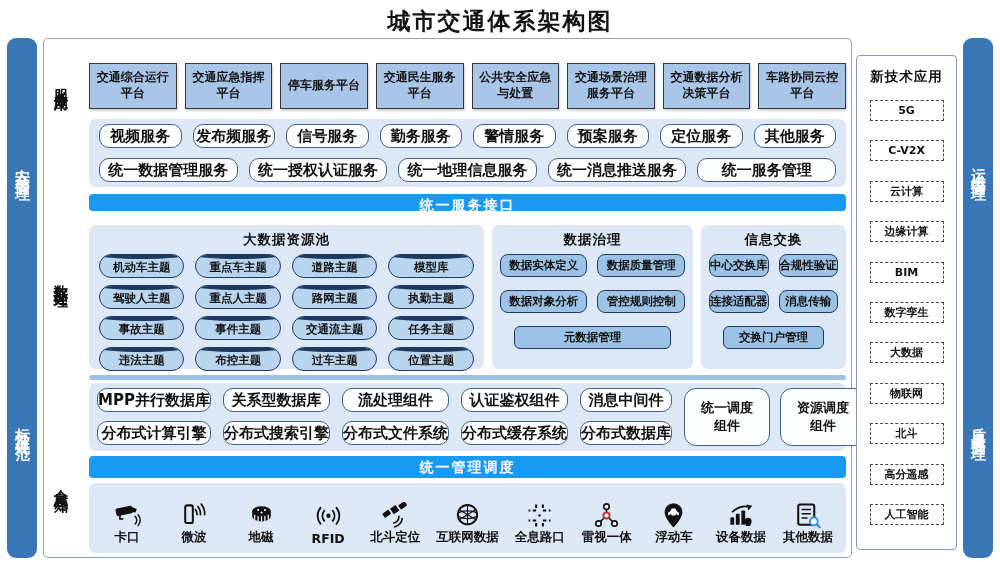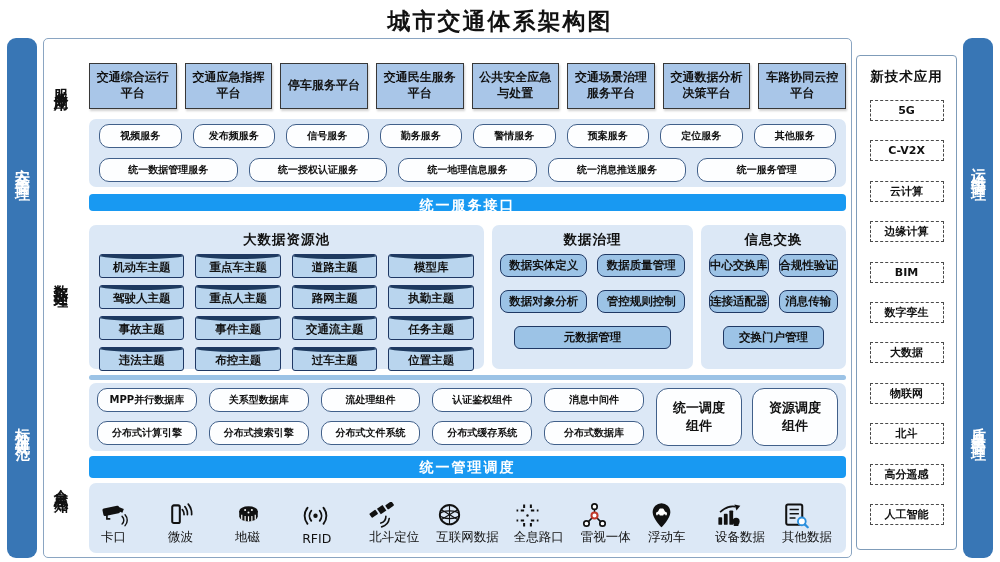--- a/index.html
+++ b/index.html
@@ -32,34 +32,34 @@
     align-items:center; justify-content:center; text-align:center;
     font-size:12px; font-weight:bold; line-height:1.3; padding:1px 5px;
     box-shadow:1px 2px 2px rgba(0,0,0,.18); }
 
   
   #panel-services { top:80px; height:68px; background:#dce8f6; border-radius:7px;
     padding:5px 10px; display:flex; flex-direction:column; justify-content:space-between; }
   .pill-row { display:flex; gap:11px; }
   .pill { flex:1; height:24px; background:#fdfeff; border:1.5px solid #41608a;
     border-radius:10px; display:flex; align-items:center; justify-content:center;
-    font-size:10px; font-weight:bold; white-space:nowrap; }
+    font-size:15px; font-weight:bold; white-space:nowrap; }
 
   .banner { background:#1899f2; border-radius:4px; color:#fff; font-weight:bold;
     font-size:14px; text-align:center; line-height:23px; height:17px; letter-spacing:2px; }
   #banner-1 { top:155px; } #banner-2 { top:417px; height:22px; line-height:22px; }
 
   
   #row-data { top:186px; height:144px; display:flex; gap:8px; }
   .panel { background:#dce8f6; border-radius:7px; padding:4px 8px; }
   .panel h3 { font-size:13.5px; text-align:center; margin:2px 0 5px; letter-spacing:1px; }
   #panel-pool { width:405px; }
   .pool-grid { display:grid; grid-template-columns:repeat(4,1fr); gap:7px 11px; padding:0 2px; }
   .cyl { position:relative; height:24px; background:#b9d5ee; border:1.5px solid #1f3864;
-    border-radius:3px; overflow:hidden; display:flex; align-items:flex-end;
+    border-radius:12px; overflow:hidden; display:flex; align-items:flex-end;
     justify-content:center; font-size:11.5px; font-weight:bold; padding-bottom:2px; }
   .cyl::before { content:""; position:absolute; top:-4px; left:-3%; width:106%; height:8px;
     background:#1e3a5f; border-radius:50%; }
   #panel-gov { width:206px; } #panel-exch { flex:1; }
   .drow { display:flex; gap:10px; margin-top:13px; }
   .drow:first-of-type { margin-top:5px; }
   .gbox { flex:1; height:23px; background:#9cc3e6; border:1.5px solid #1f3864;
     border-radius:8px; display:flex; align-items:center; justify-content:center;
     font-size:11.5px; font-weight:bold; white-space:nowrap; }
   .gbox.wide { margin:0 14px; border-radius:6px; }
@@ -71,21 +71,21 @@
     padding:5px 8px; display:flex; gap:12px; }
   #comp-grid { flex:1; display:grid; grid-template-columns:repeat(5,1fr); gap:8px 12px; }
   .sched { width:86px; height:100%; background:#fdfeff; border:1.5px solid #41608a;
     border-radius:12px; display:flex; align-items:center; justify-content:center;
     text-align:center; font-size:13px; font-weight:bold; line-height:1.35; padding:0 13px; }
   #sched-wrap { display:flex; gap:10px; }
 
   
   #panel-percep { top:444px; height:70px; background:#dce8f6; border-radius:7px;
     display:flex; justify-content:space-between; align-items:flex-end; padding:7px 12px 7px; }
-  .pitem { display:flex; flex-direction:column; gap:0; min-width:52px; }
+  .pitem { display:flex; flex-direction:column; align-items:center; gap:0; min-width:52px;font-weight:bold; }
   .pitem svg { width:27px; height:27px; display:block; }
   .pitem .plabel { font-size:12.5px; white-space:nowrap; }
 
   
   #newtech { left:856px; top:55px; width:101px; height:495px; background:#fff;
     border:1.4px solid #7f9cb9; border-radius:4px; display:flex; flex-direction:column;
     align-items:center; padding:12px 0 14px; }
   #newtech h3 { font-size:13.5px; letter-spacing:1px; margin-bottom:4px; }
   #newtech-list { flex:1; width:100%; display:flex; flex-direction:column;
     justify-content:space-around; align-items:center; }

